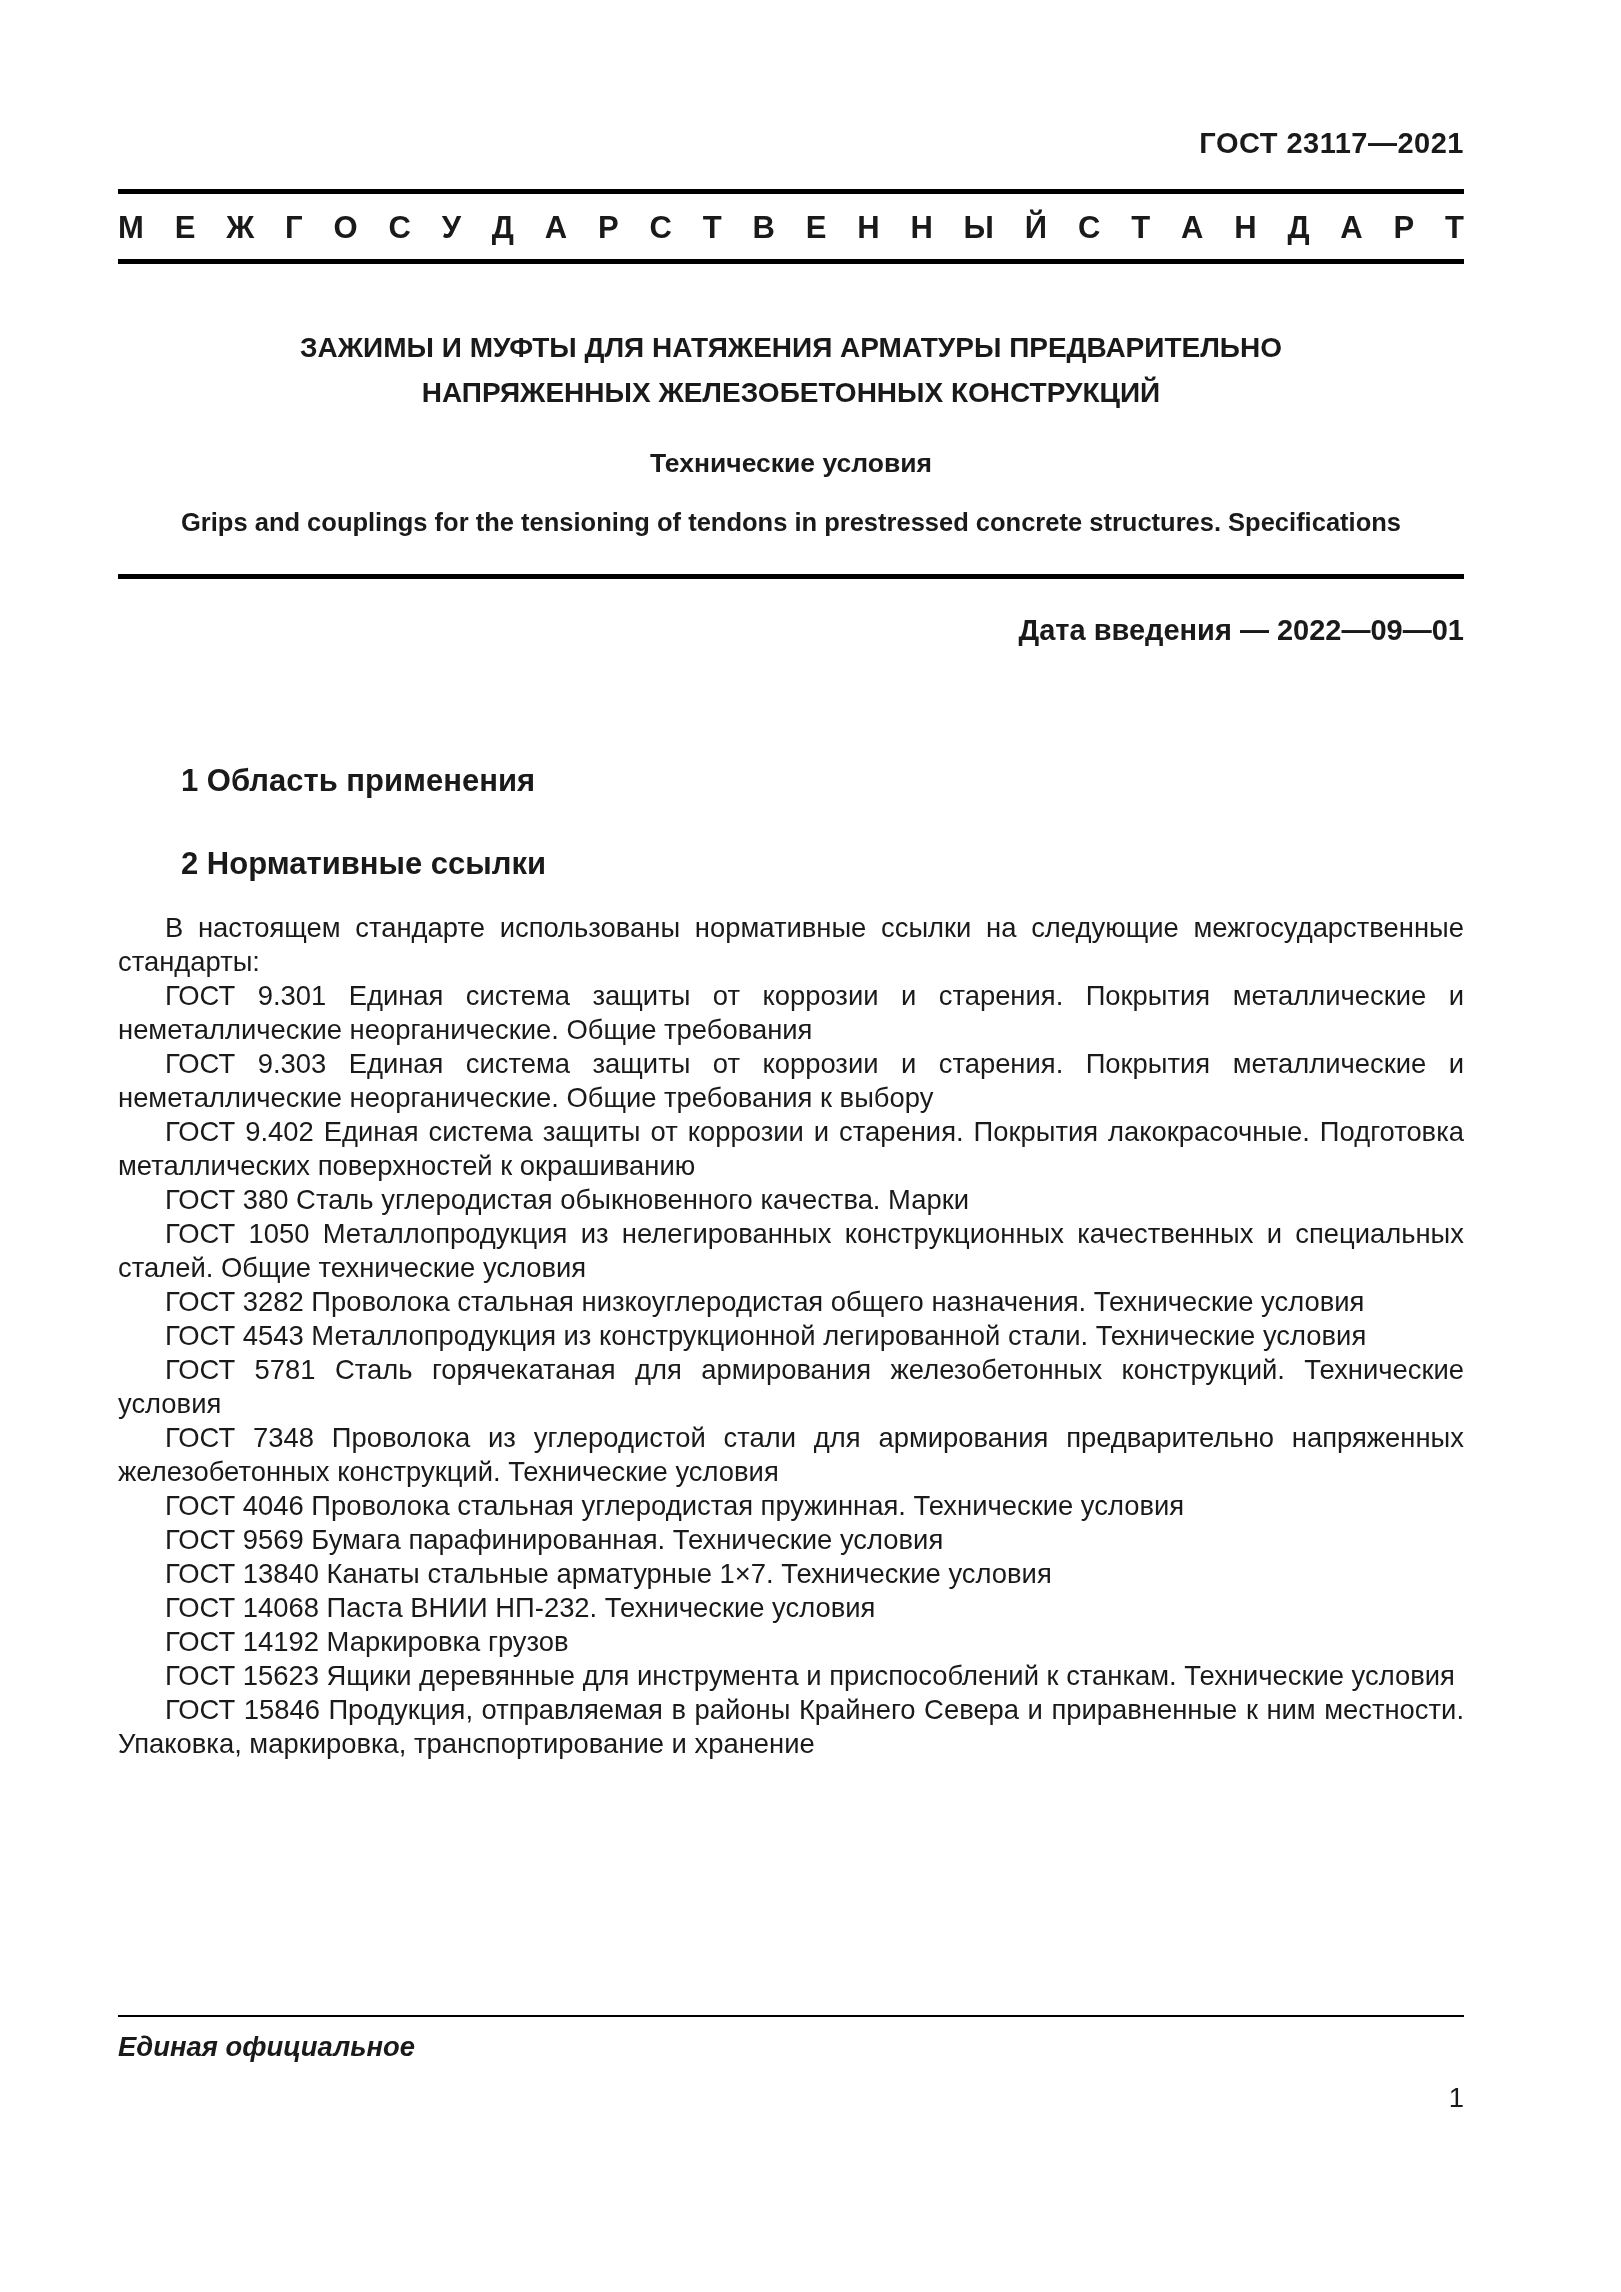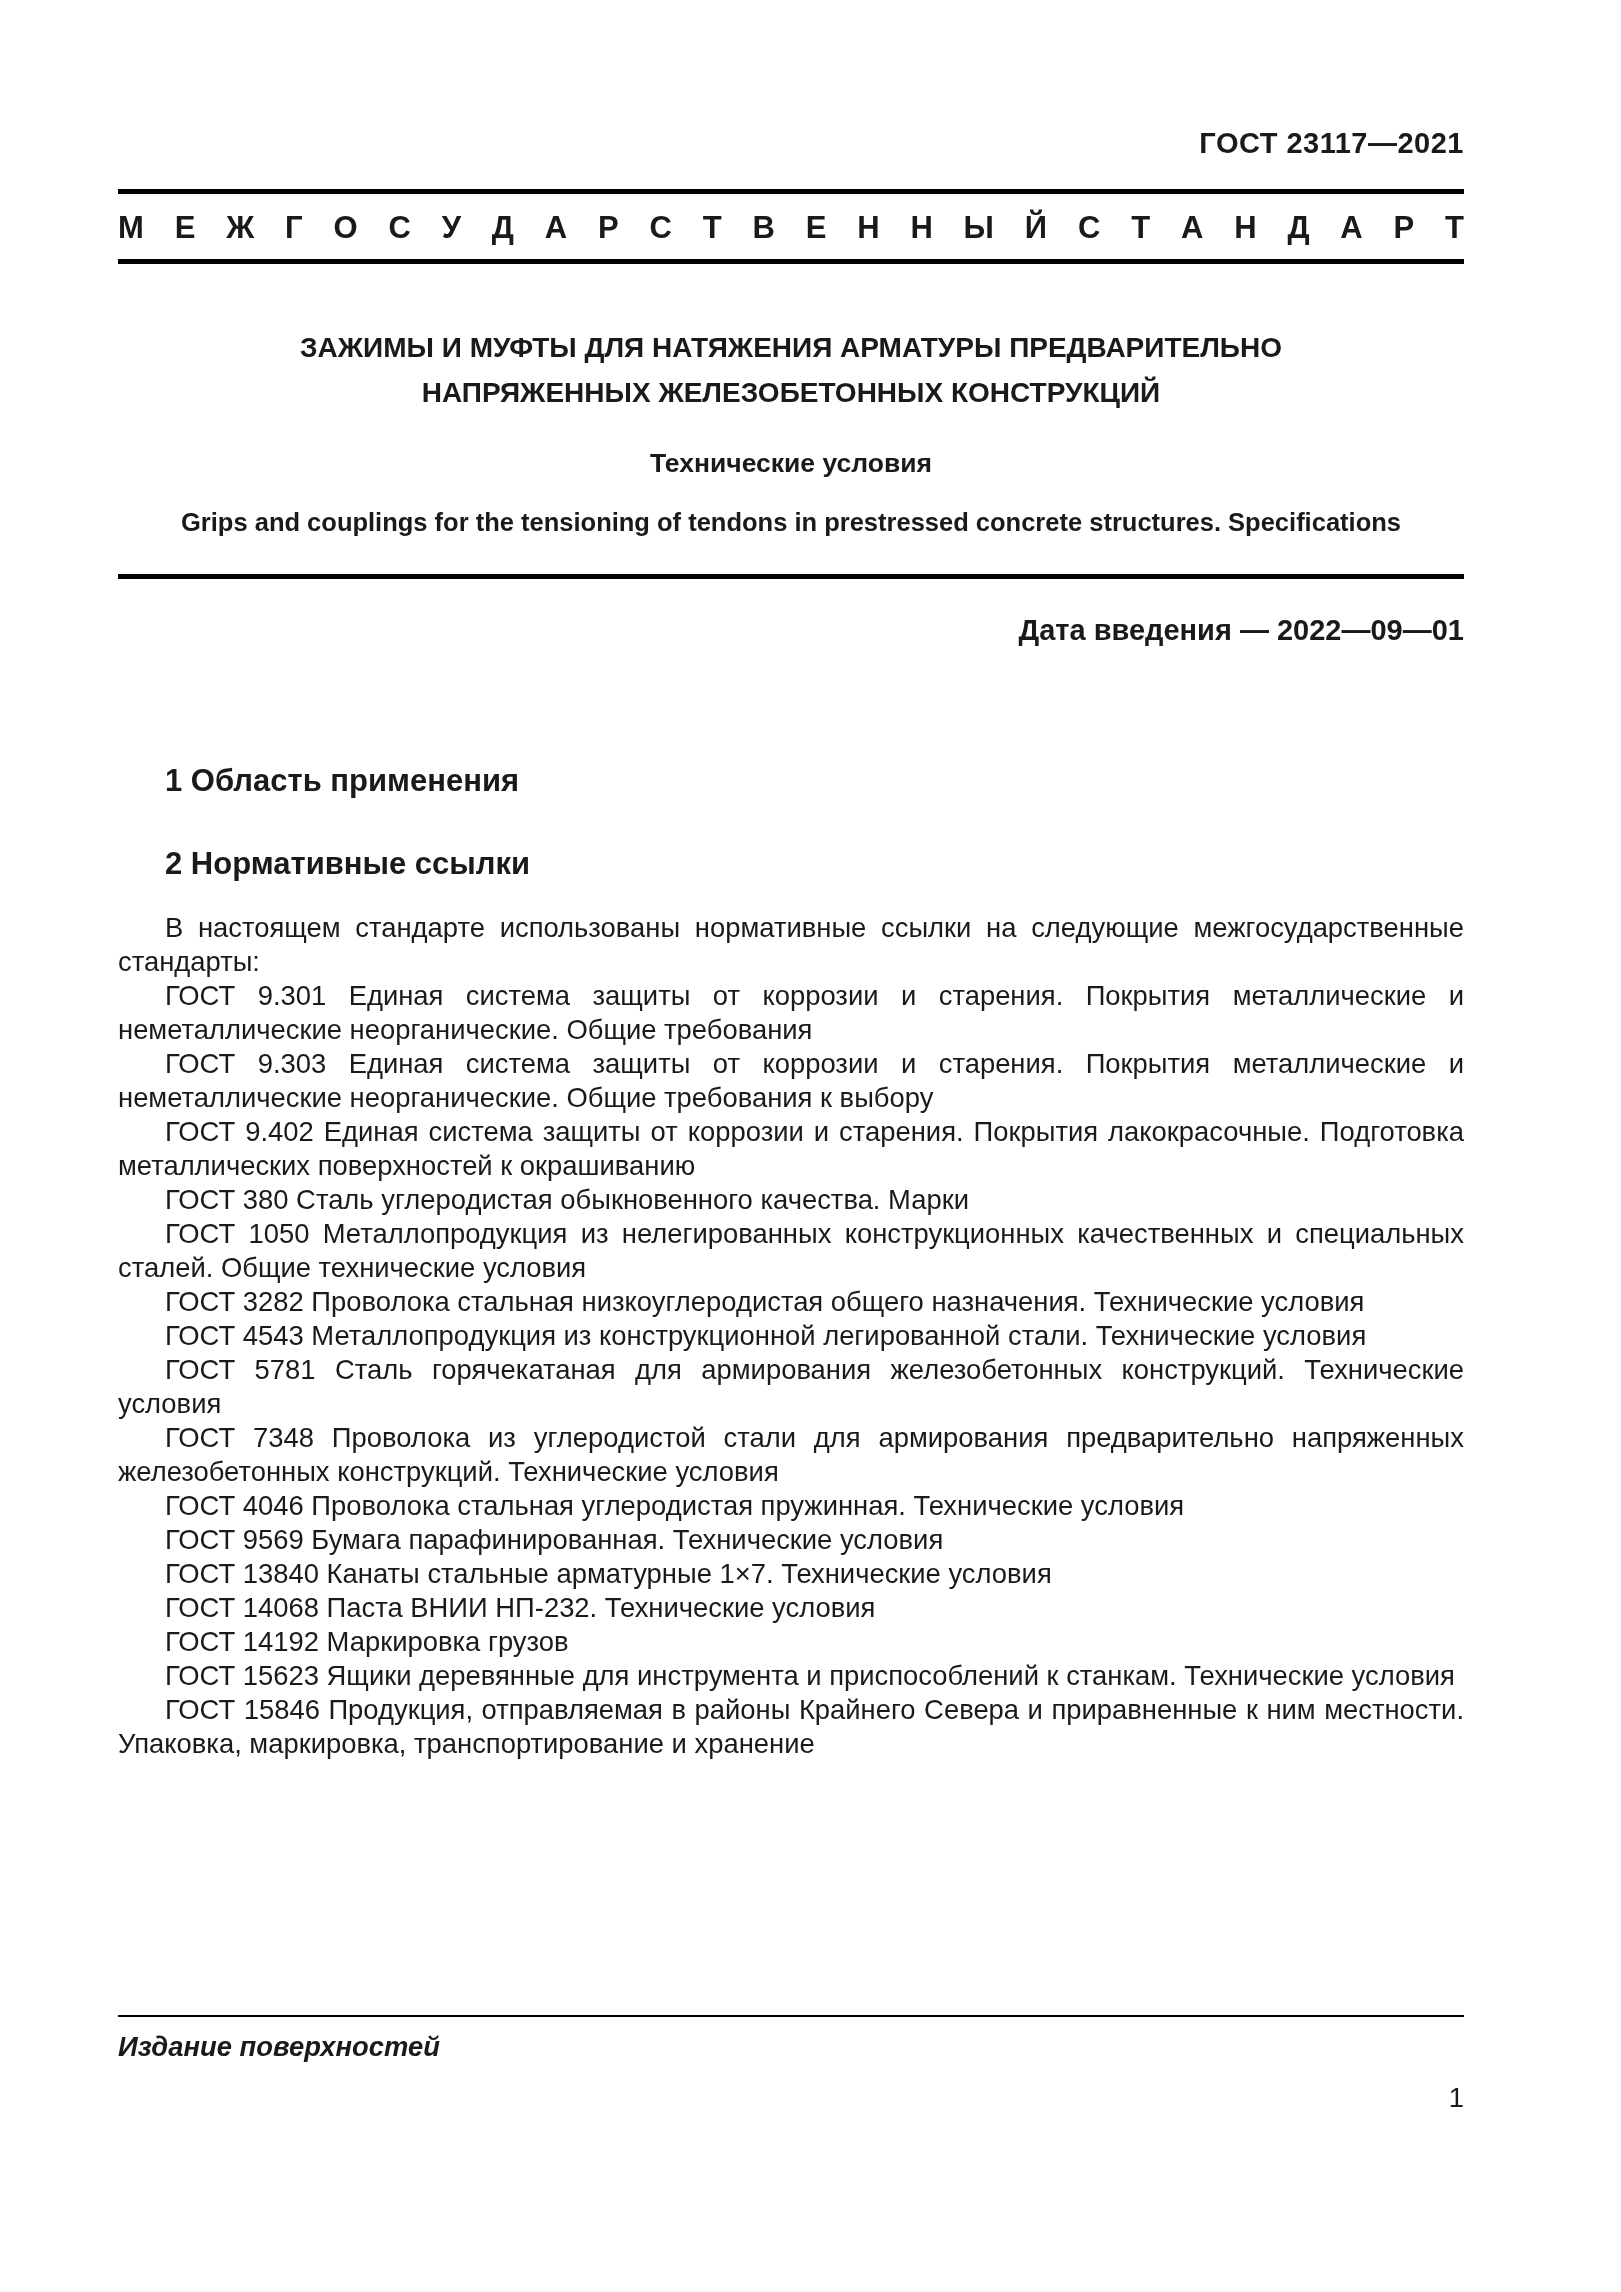--- a/index.html
+++ b/index.html
@@ -62,21 +62,21 @@
     font-weight: bold;
   }
   .rule.r3 { margin-top: 37px; }
   .effective-date {
     margin-top: 35px;
     text-align: right;
     font-size: 29px;
     font-weight: bold;
   }
   h2.section-heading {
-    margin: 0;
+    margin: 16px;
     padding: 0;
     font-size: 31px;
     font-weight: bold;
     text-indent: 47px;
   }
   h2.first { margin-top: 116px; margin-bottom: 29px; }
   h2.second { margin-top: 47px; margin-bottom: 29px; }
   p.body-par {
     margin: 0;
     font-size: 27.4px;
@@ -138,18 +138,18 @@
   <p class="body-par">ГОСТ 4046 Проволока стальная углеродистая пружинная. Технические условия</p>
   <p class="body-par">ГОСТ 9569 Бумага парафинированная. Технические условия</p>
   <p class="body-par">ГОСТ 13840 Канаты стальные арматурные 1×7. Технические условия</p>
   <p class="body-par">ГОСТ 14068 Паста ВНИИ НП-232. Технические условия</p>
   <p class="body-par">ГОСТ 14192 Маркировка грузов</p>
   <p class="body-par">ГОСТ 15623 Ящики деревянные для инструмента и приспособлений к станкам. Технические условия</p>
   <p class="body-par">ГОСТ 15846 Продукция, отправляемая в районы Крайнего Севера и приравненные к ним местности. Упаковка, маркировка, транспортирование и хранение</p>
 
   <div class="footer-block">
     <div class="rule thin"></div>
-    <div class="edition-note">Издание поверхностей</div>
+    <div class="edition-note">Единая официальное</div>
     <div class="page-number">1</div>
   </div>
 
 </div>
 
 
 </body></html>

